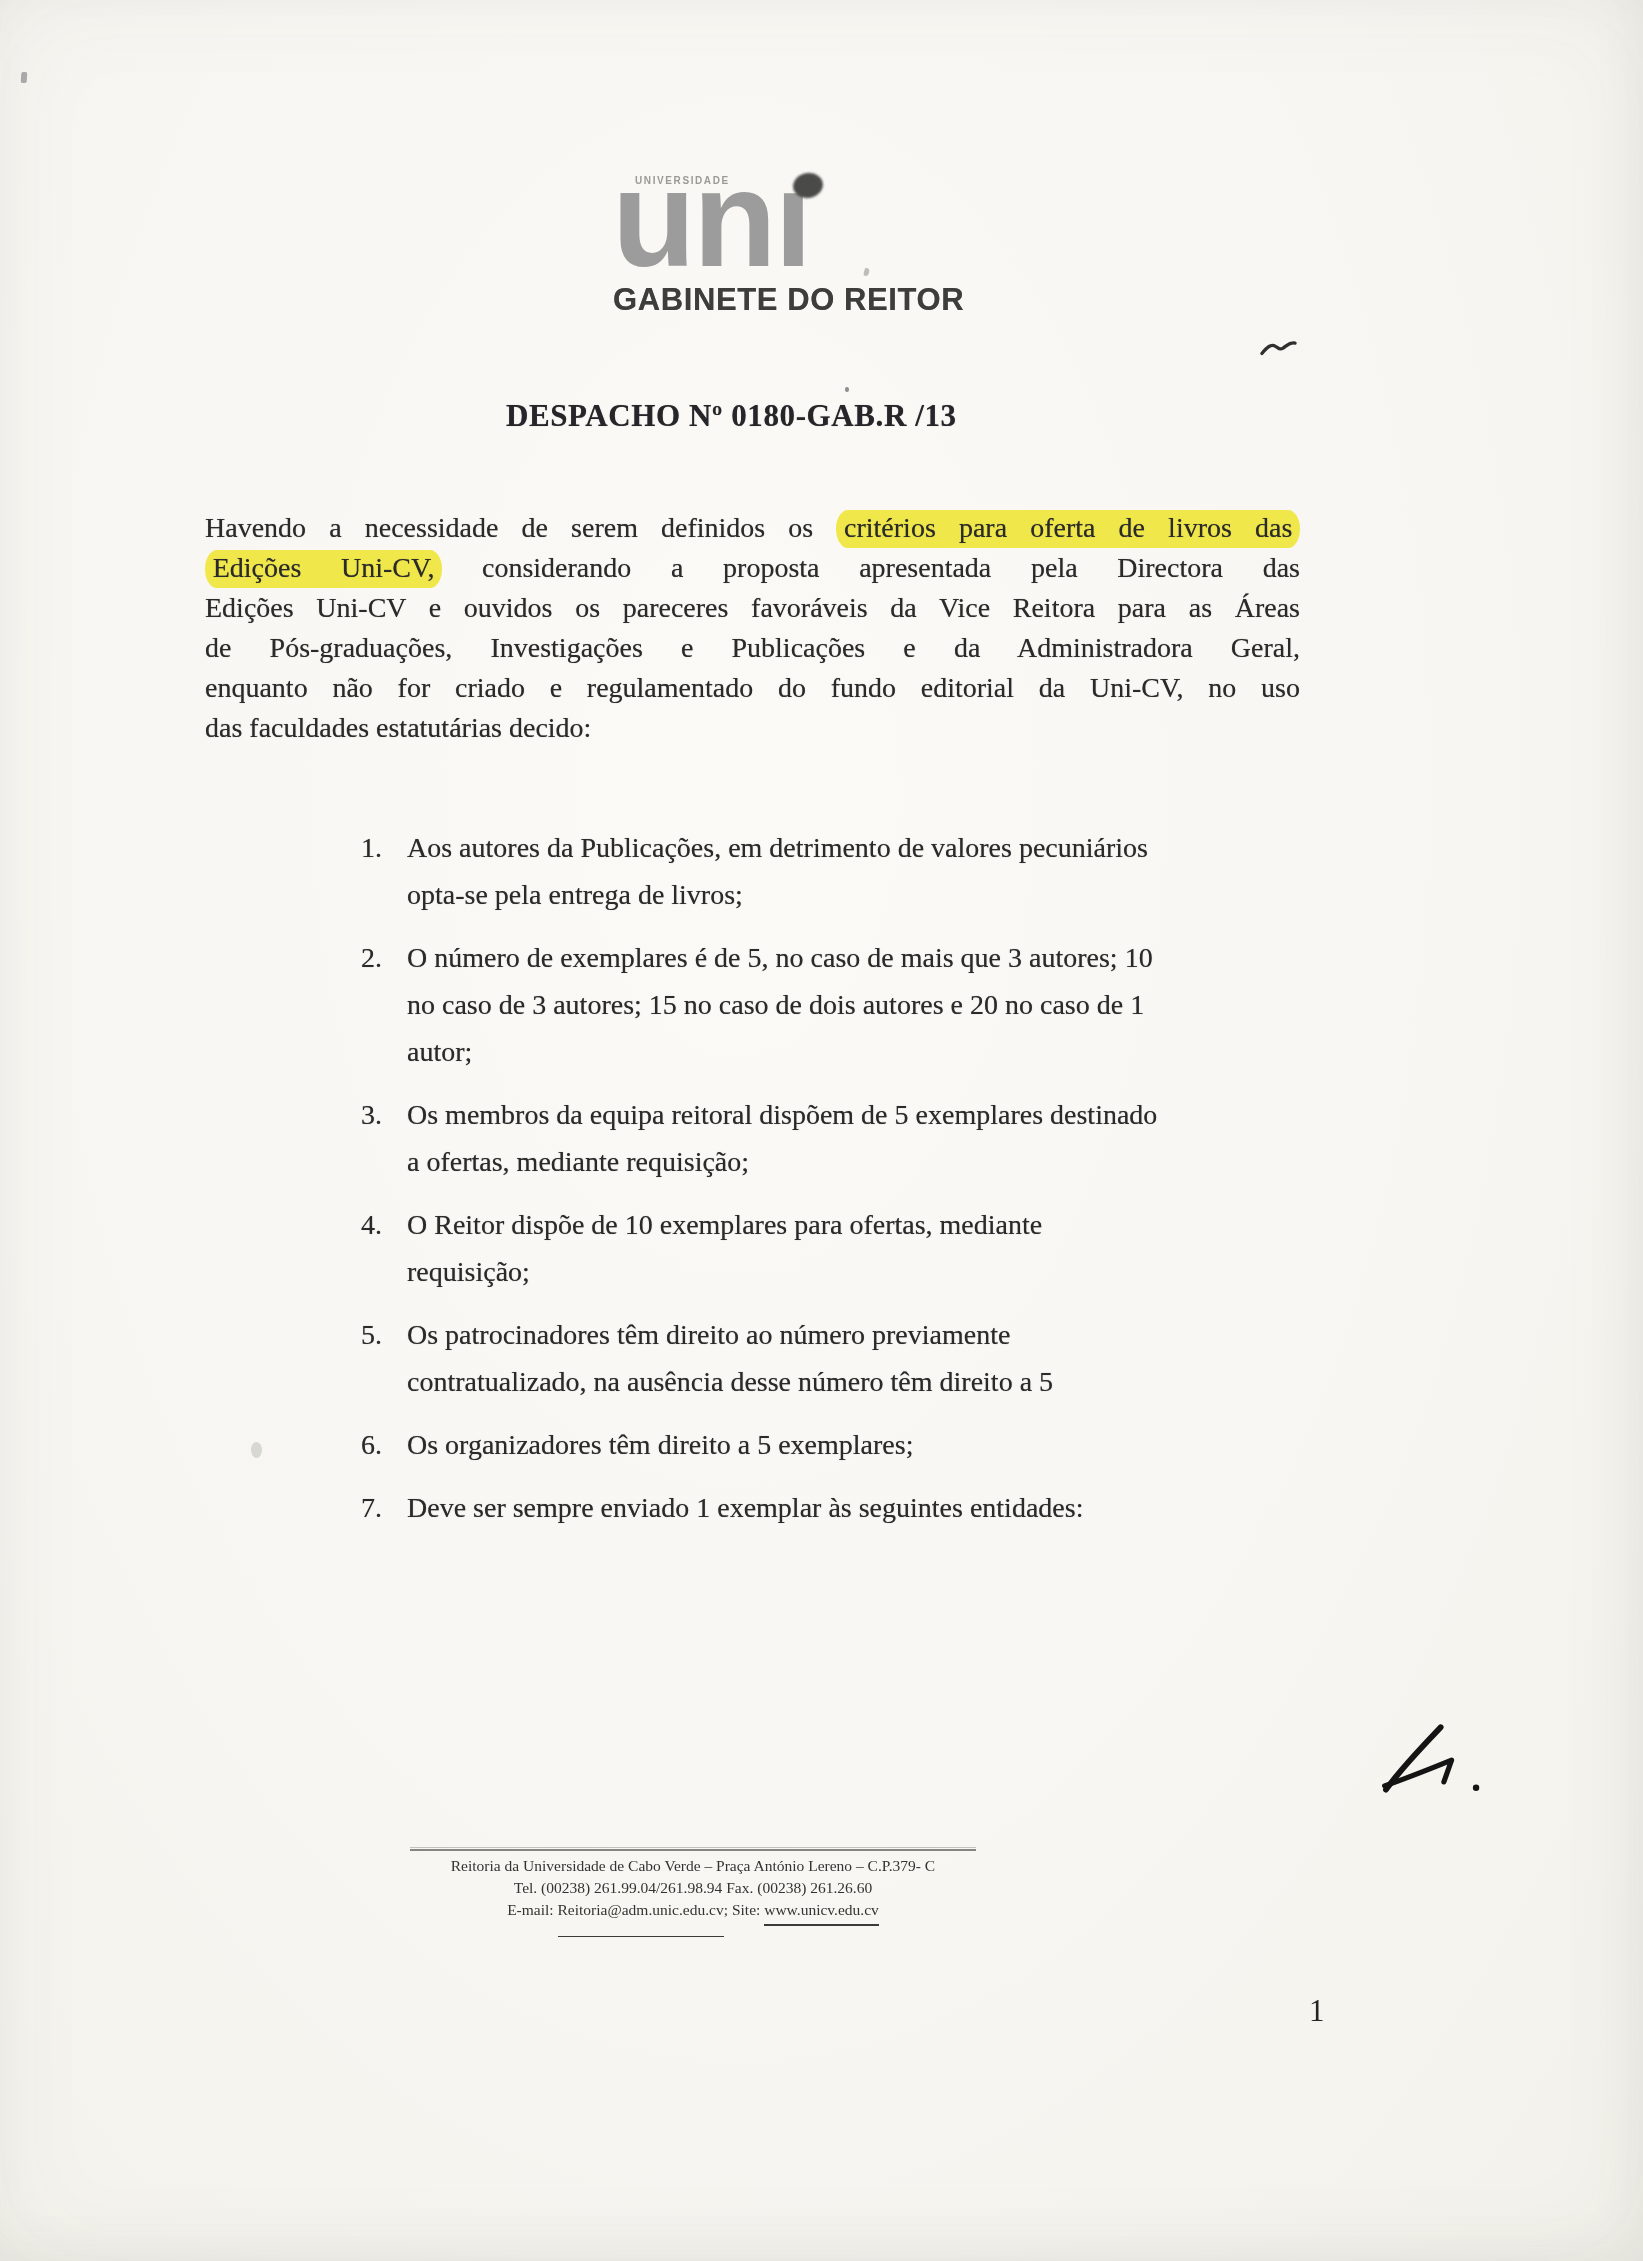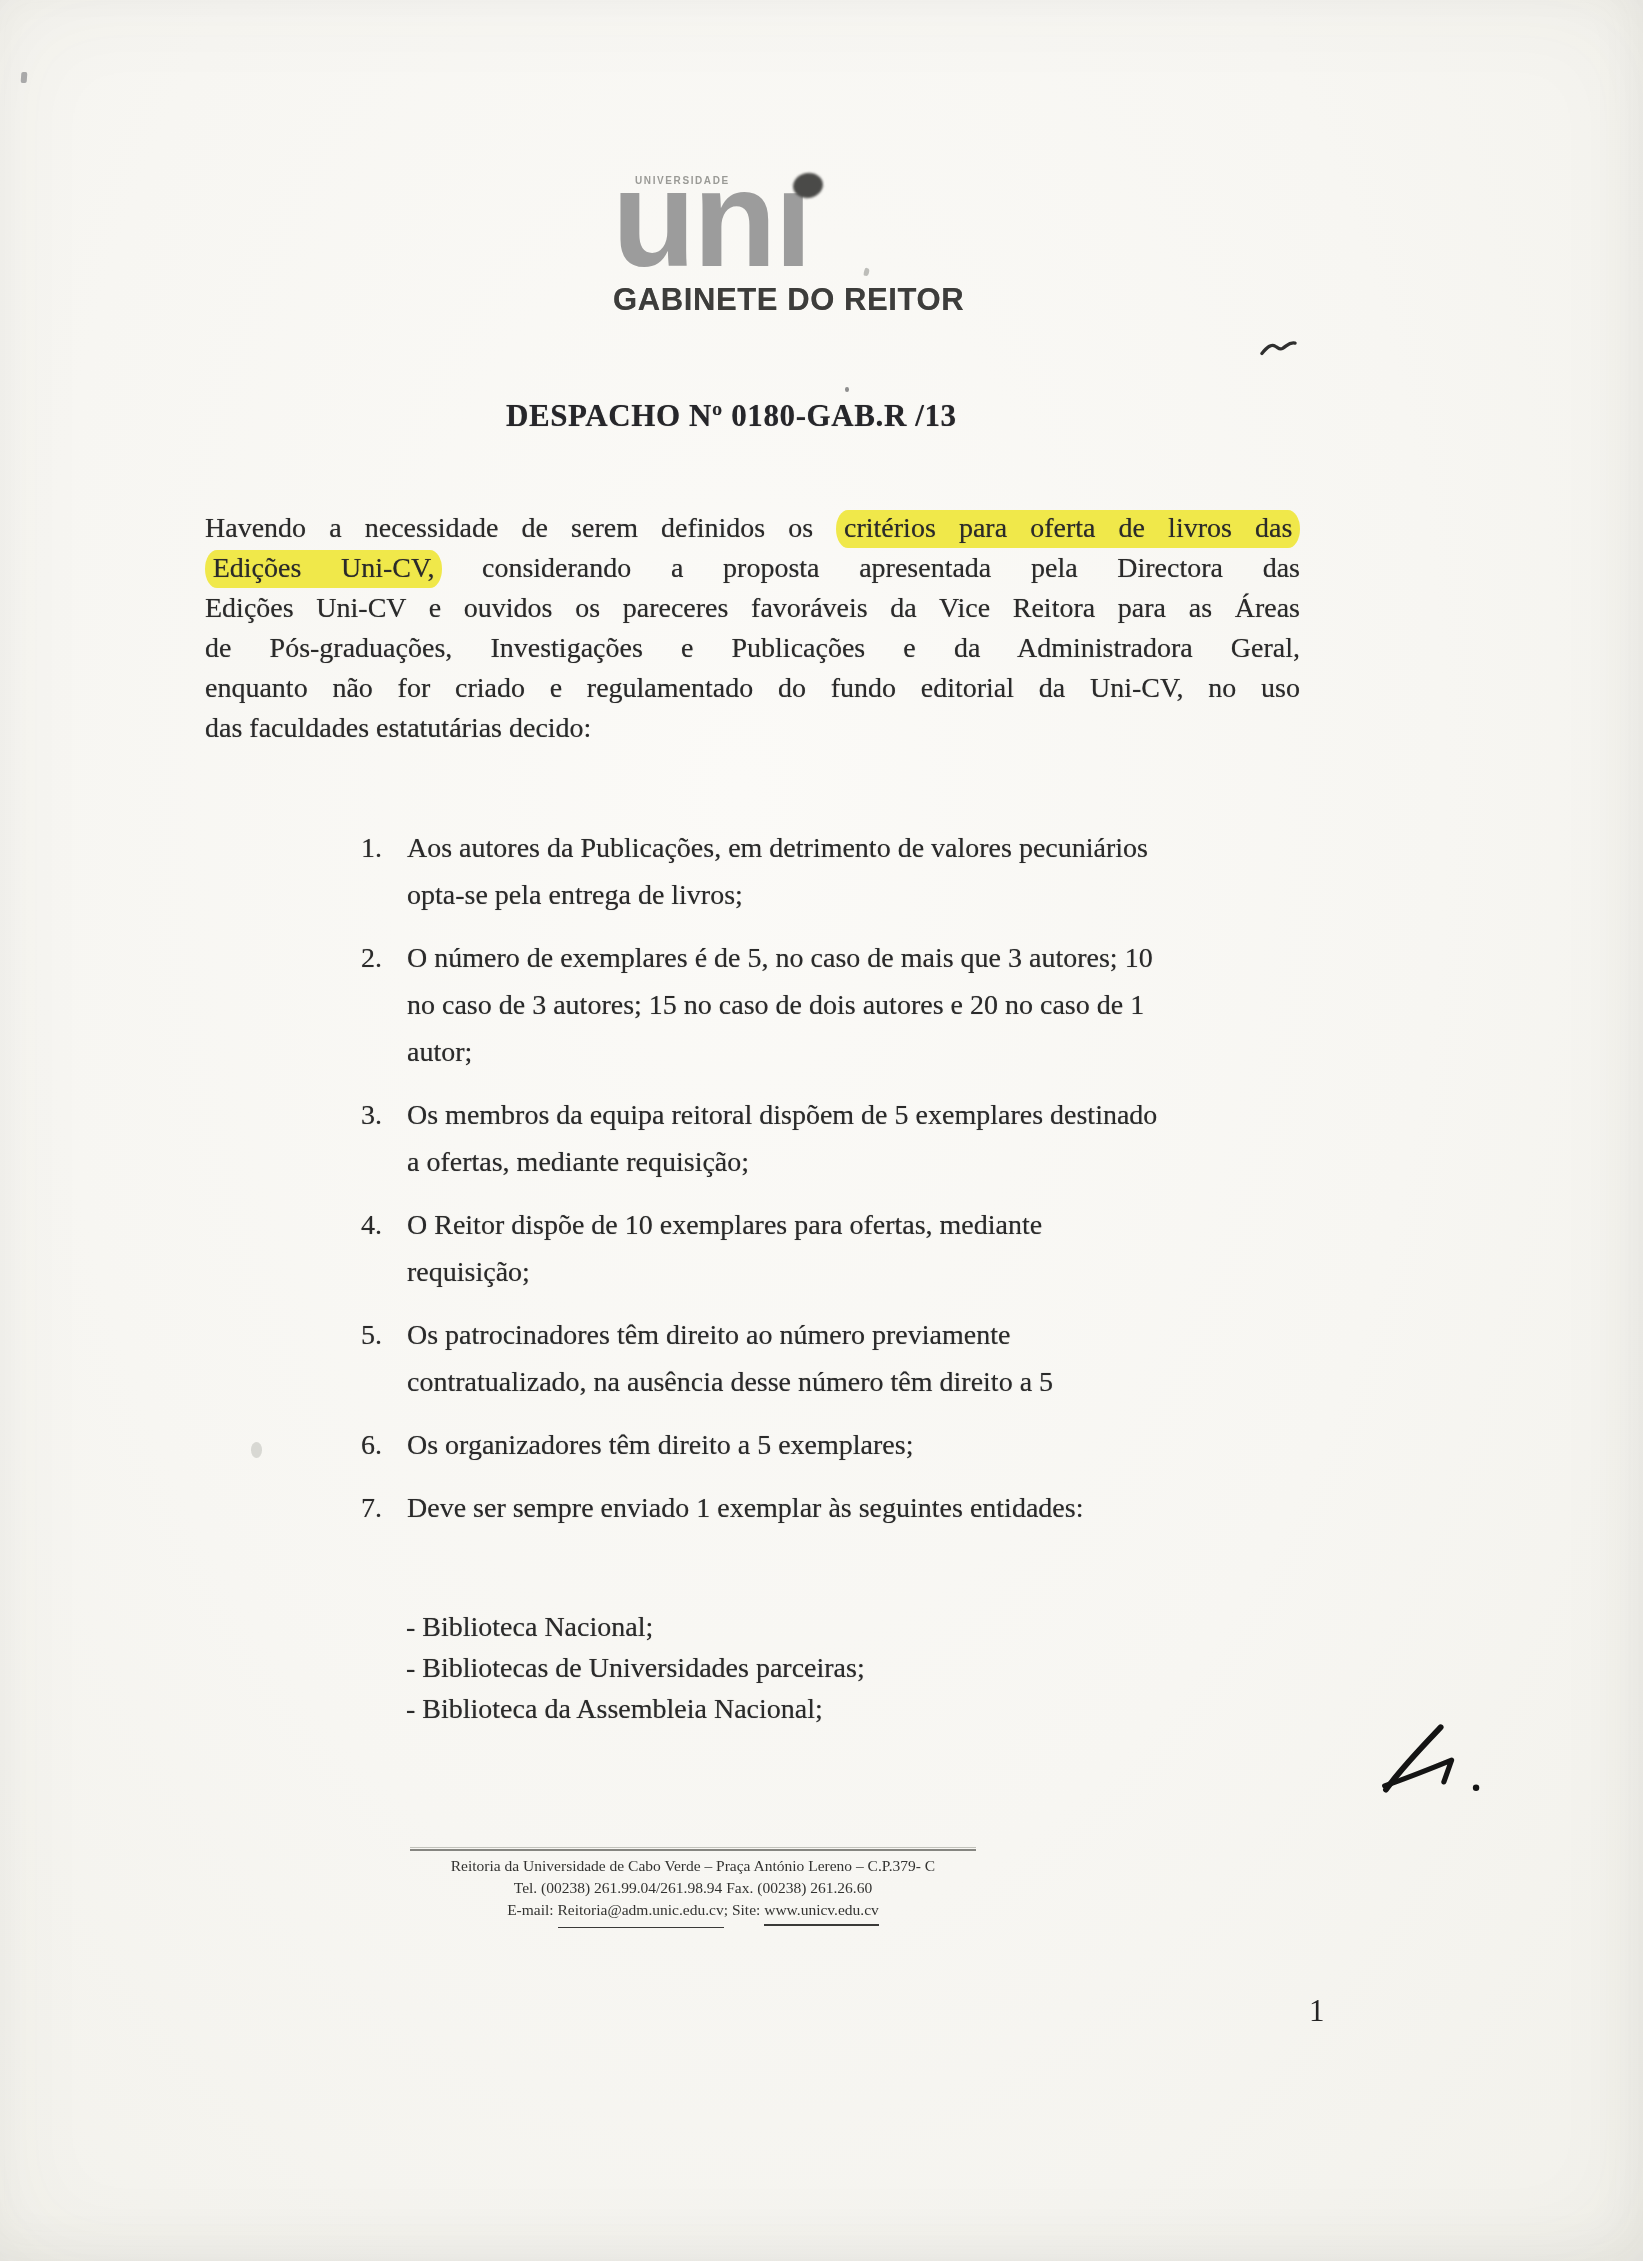--- a/index.html
+++ b/index.html
@@ -63,21 +63,21 @@
   .squiggle  { position:absolute; left:1258px; top:334px; }
 
   
   .footer {
     position:absolute; left:410px; top:1847px; width:566px;
     text-align:center; font-size:15.5px; line-height:22px; color:#333331;
   }
   .footer .rule-faint { height:0.6px; background:#c2c2bb; margin-bottom:1.9px; }
   .footer .rule { height:1.3px; background:#85858078; background:#868681; margin-bottom:4.5px; }
   .footer .contact { white-space:pre-wrap; }
-  .u  { border-bottom:1.3px solid #3a3a38; padding-bottom:9px; }
+  .u  { border-bottom:1.3px solid #3a3a38; padding-bottom:18px; }
   .uu { border-bottom:2.6px double #3a3a38; padding-bottom:6px; }
 
   .page-number { position:absolute; left:1309px; top:1993px; font-size:31px; color:#242424; }
 
   
   .artifact { position:absolute; }
   .a1 { left:21px; top:72px; width:5.8px; height:11px; background:#a9a9a9; border-radius:1.9px; transform:rotate(4deg); }
   .a2 { left:251px; top:1442px; width:11px; height:15.5px; background:#d8d8d3; border-radius:50%; }
   .a3 { left:845px; top:387px; width:3.9px; height:4.5px; background:#8e8e8e; border-radius:50%; }
   .a4 { left:864px; top:268px; width:5.2px; height:8.4px; background:#bdbdb9; border-radius:40% 60% 60% 40%; transform:rotate(15deg); }
@@ -158,25 +158,20 @@
         </div>
       </div>
       <div class="item">
         <div class="num">7.</div>
         <div class="txt">
           <div class="iline">Deve ser sempre enviado 1 exemplar às seguintes entidades:</div>
         </div>
       </div>
     </div>
 
-  <div class="entities ink">
-      <div class="eline">- Biblioteca Nacional;</div>
-      <div class="eline">- Bibliotecas de Universidades parceiras;</div>
-      <div class="eline">- Biblioteca da Assembleia Nacional;</div>
-    </div>
 
   <svg class="signature" width="168" height="103" viewBox="0 0 260 160">
     <path d="M60,130 C85,95 120,60 145,33" fill="none" stroke="#141414" stroke-width="9" stroke-linecap="round"></path>
     <path d="M58,124 C90,113 130,97 162,84 L150,118" fill="none" stroke="#141414" stroke-width="8" stroke-linecap="round" stroke-linejoin="round"></path>
     <circle cx="200" cy="127" r="5" fill="#141414"></circle>
   </svg>
 
   <div class="footer">
     <div class="rule-faint"></div>
     <div class="rule"></div>

